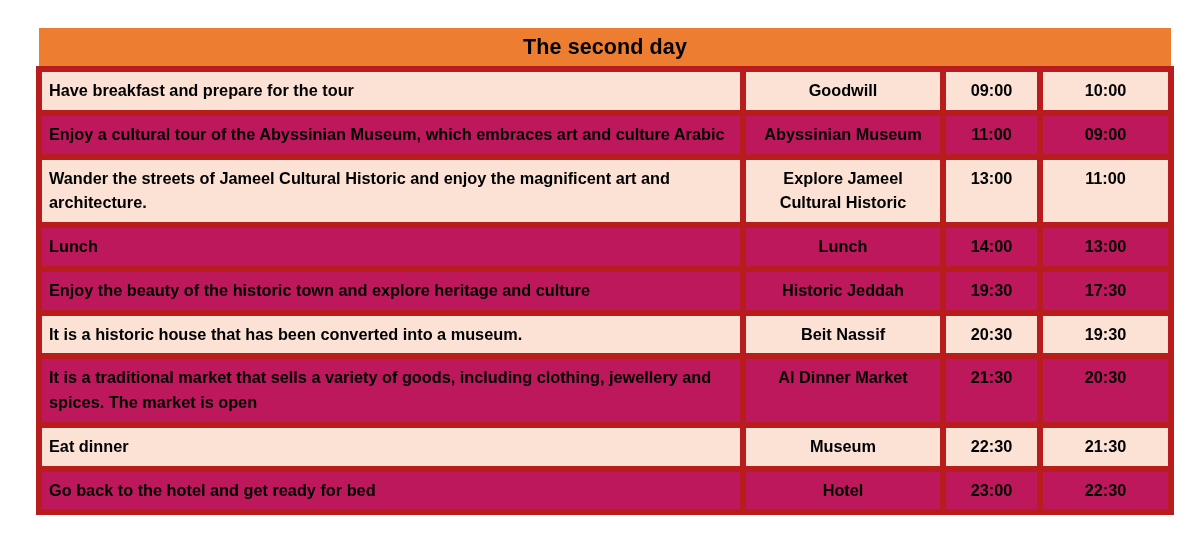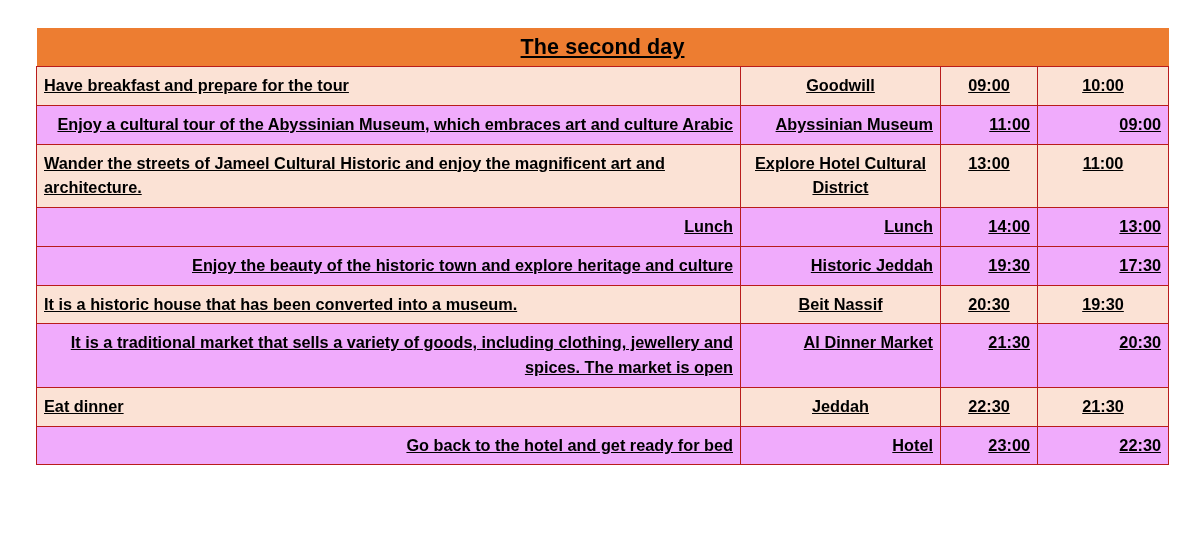--- a/index.html
+++ b/index.html
@@ -12,21 +12,20 @@
     height: 541px;
     font-family: "Liberation Sans", sans-serif;
     overflow: hidden;
   }
 
   .sheet {
     position: absolute;
     left: 36px;
     top: 28px;
     width: 1132px;
-    text-decoration: underline;
   }
 
   table.itinerary {
     width: 1132px;
     border-collapse: collapse;
     table-layout: fixed;
   }
 
   table.itinerary col.c-activity { width: 704px; }
   table.itinerary col.c-place    { width: 200px; }
@@ -41,39 +40,39 @@
     font-weight: bold;
     font-size: 21.5px;
     letter-spacing: 0.1px;
     height: 38px;
     padding: 0;
     border: none;
   }
 
   
   table.itinerary td.cell {
-    border: 1px solid #b91c1c;
+    border: 6px solid #b91c1c;
     font-weight: bold;
     font-size: 16.3px;
     color: #000000;
     line-height: 1.52;
     vertical-align: top;
     padding: 6px 7px 7px 7px;
   }
 
   td.activity {
     text-align: left;
   }
   td.place, td.time {
     text-align: center;
   }
 
   
   tr.band td.cell { background: #FBE2D5; }
-  tr.plain td.cell { background: #f0abfc; text-align: right; }
+  tr.plain td.cell { background: #be185d; }
 
   
   tr.row td.cell { height: 22px; }
 </style>
 </head>
 <body>
 
 <div class="sheet">
   <table class="itinerary">
     <colgroup>
@@ -95,21 +94,21 @@
           <td class="cell time">10:00</td>
         </tr>
         <tr class="row plain">
           <td class="cell activity">Enjoy a cultural tour of the Abyssinian Museum, which embraces art and culture Arabic</td>
           <td class="cell place">Abyssinian Museum</td>
           <td class="cell time">11:00</td>
           <td class="cell time">09:00</td>
         </tr>
         <tr class="row band">
           <td class="cell activity">Wander the streets of Jameel Cultural Historic and enjoy the magnificent art and architecture.</td>
-          <td class="cell place">Explore Hotel Cultural District</td>
+          <td class="cell place">Explore Jameel Cultural Historic</td>
           <td class="cell time">13:00</td>
           <td class="cell time">11:00</td>
         </tr>
         <tr class="row plain">
           <td class="cell activity">Lunch</td>
           <td class="cell place">Lunch</td>
           <td class="cell time">14:00</td>
           <td class="cell time">13:00</td>
         </tr>
         <tr class="row plain">
@@ -125,21 +124,21 @@
           <td class="cell time">19:30</td>
         </tr>
         <tr class="row plain">
           <td class="cell activity">It is a traditional market that sells a variety of goods, including clothing, jewellery and spices. The market is open</td>
           <td class="cell place">Al Dinner Market</td>
           <td class="cell time">21:30</td>
           <td class="cell time">20:30</td>
         </tr>
         <tr class="row band">
           <td class="cell activity">Eat dinner</td>
-          <td class="cell place">Jeddah</td>
+          <td class="cell place">Museum</td>
           <td class="cell time">22:30</td>
           <td class="cell time">21:30</td>
         </tr>
         <tr class="row plain">
           <td class="cell activity">Go back to the hotel and get ready for bed</td>
           <td class="cell place">Hotel</td>
           <td class="cell time">23:00</td>
           <td class="cell time">22:30</td>
         </tr>
       </tbody>

